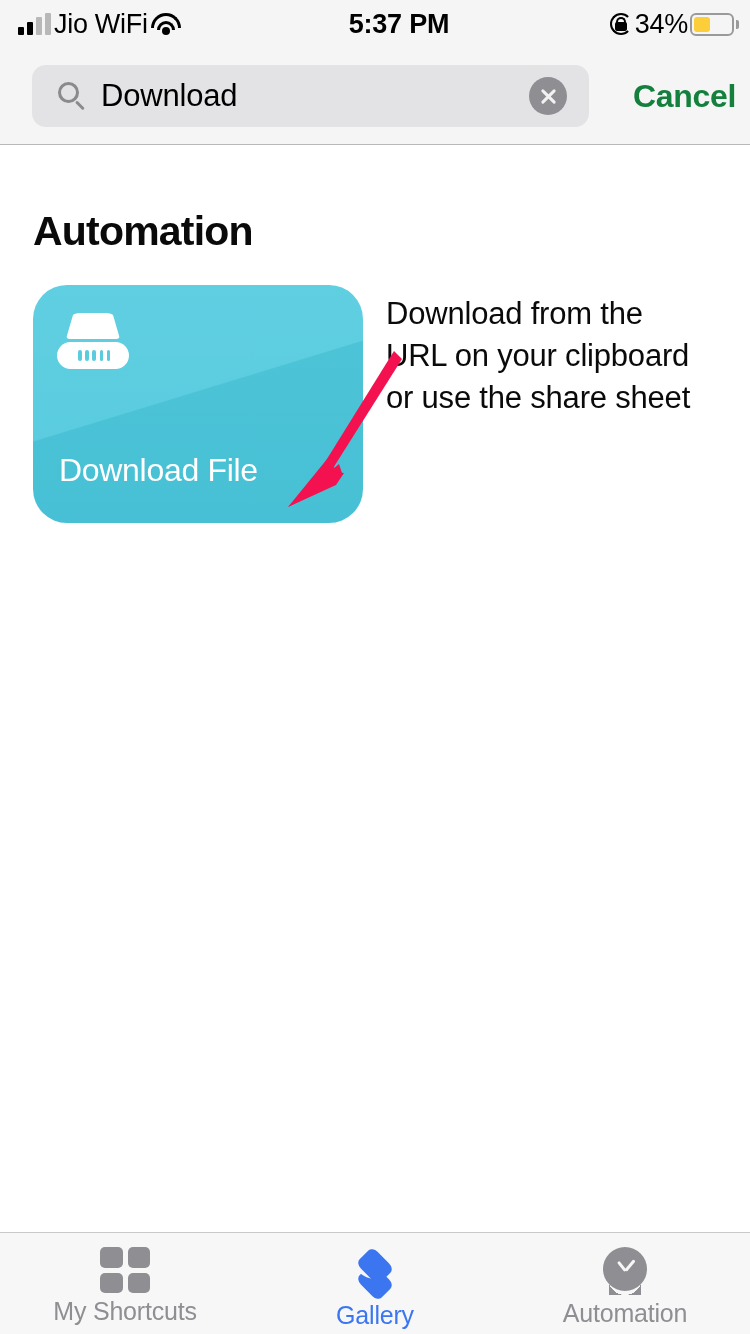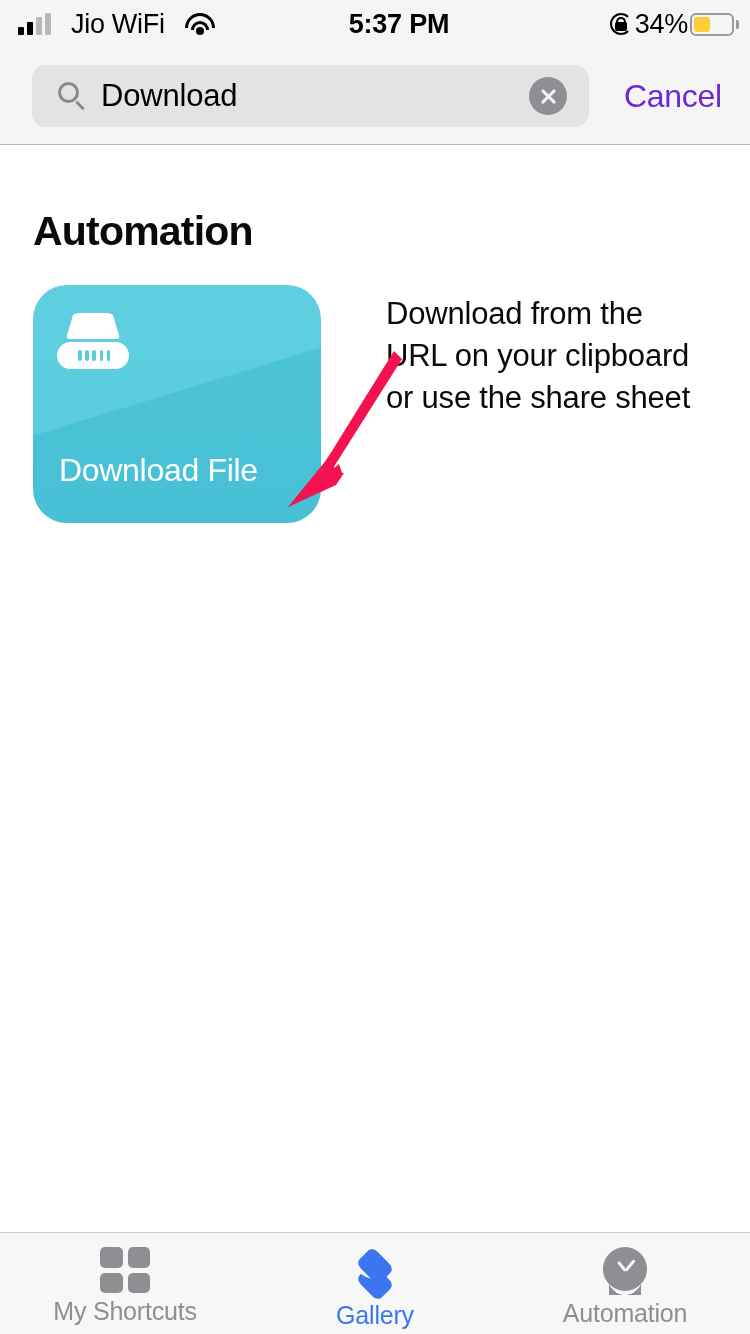--- a/index.html
+++ b/index.html
@@ -12,21 +12,21 @@
   .phone { position:relative; width:750px; height:1334px; background:#fff; }
 
   
   .statusbar {
     position:absolute; top:0; left:0; width:750px; height:48px;
     background:#f5f5f5;
     display:flex; align-items:center;
   }
   .sb-left {
     position:absolute; left:18px; top:0; height:48px;
-    display:flex; align-items:center; gap:20px;
+    display:flex; align-items:center; gap:3px;
   }
   .signal { display:flex; align-items:flex-end; gap:3px; height:22px; }
   .signal i { display:block; width:6px; border-radius:1px; background:#b8b8b8; }
   .signal i.on { background:#000; }
   .signal i:nth-child(1){ height:8px; }
   .signal i:nth-child(2){ height:13px; }
   .signal i:nth-child(3){ height:18px; }
   .signal i:nth-child(4){ height:22px; }
   .carrier { font-size:27px; color:#000; letter-spacing:-0.3px; }
   .wifi { position:relative; width:30px; height:22px; }
@@ -110,35 +110,35 @@
     position:absolute; right:22px; top:50%; transform:translateY(-50%);
     width:38px; height:38px; border-radius:50%; background:#8e8e93;
     display:flex; align-items:center; justify-content:center;
   }
   .clearbtn span {
     position:absolute; width:19px; height:3px; background:#f2f2f2; border-radius:2px;
   }
   .clearbtn span:first-child { transform:rotate(45deg); }
   .clearbtn span:last-child { transform:rotate(-45deg); }
   .cancel {
-    margin-left:35px; font-size:32px; color:#6d28d9; letter-spacing:-0.3px;
+    margin-left:44px; font-size:32px; color:#15803d; letter-spacing:-0.3px;font-weight:bold;
   }
 
   
   .content { position:absolute; top:145px; left:0; width:750px; bottom:102px; background:#fff; }
   .section-title {
     position:absolute; left:33px; top:63px;
     font-size:41px; font-weight:bold; color:#0a0a0a; letter-spacing:-0.8px;
   }
 
   .card-row { position:absolute; left:33px; top:140px; width:690px; }
 
   .shortcut-card {
     position:absolute; left:0; top:0;
-    width:288px; height:238px;
+    width:330px; height:238px;
     border-radius:34px;
     background:
       linear-gradient(163deg, rgba(255,255,255,0.085) 0%, rgba(255,255,255,0.085) 46%, rgba(0,0,0,0.03) 46.4%, rgba(0,0,0,0.03) 100%),
       linear-gradient(180deg, #51CADE 0%, #49C6DC 100%);
     overflow:hidden;
   }
   .card-icon {
     position:absolute; left:24px; top:28px; width:72px; height:56px;
   }
   .card-icon .dome {

